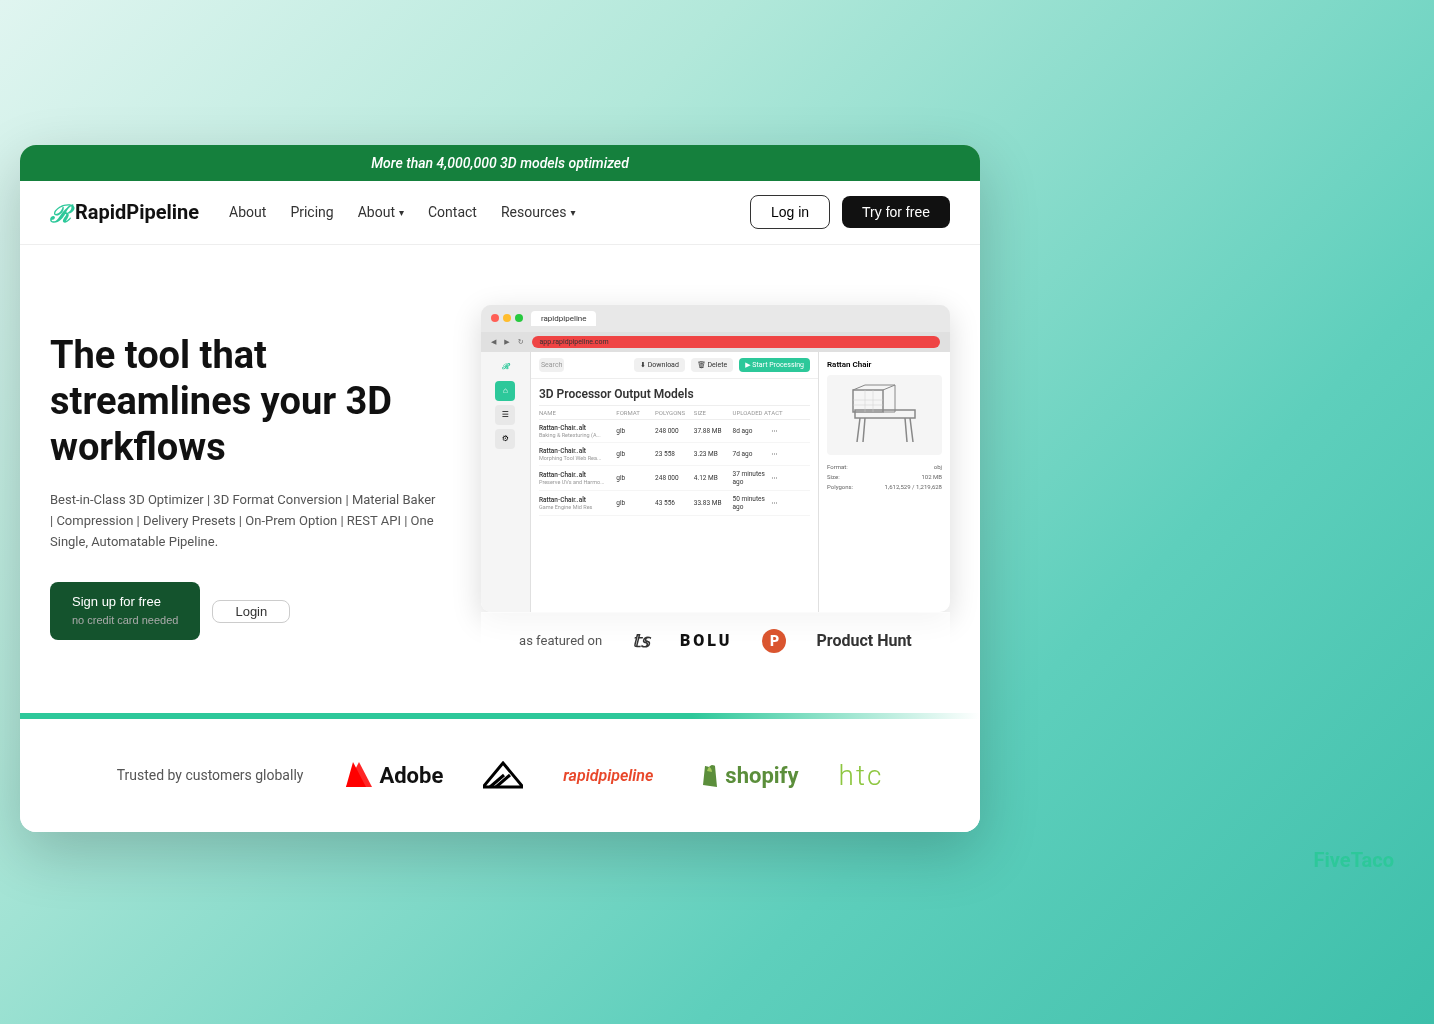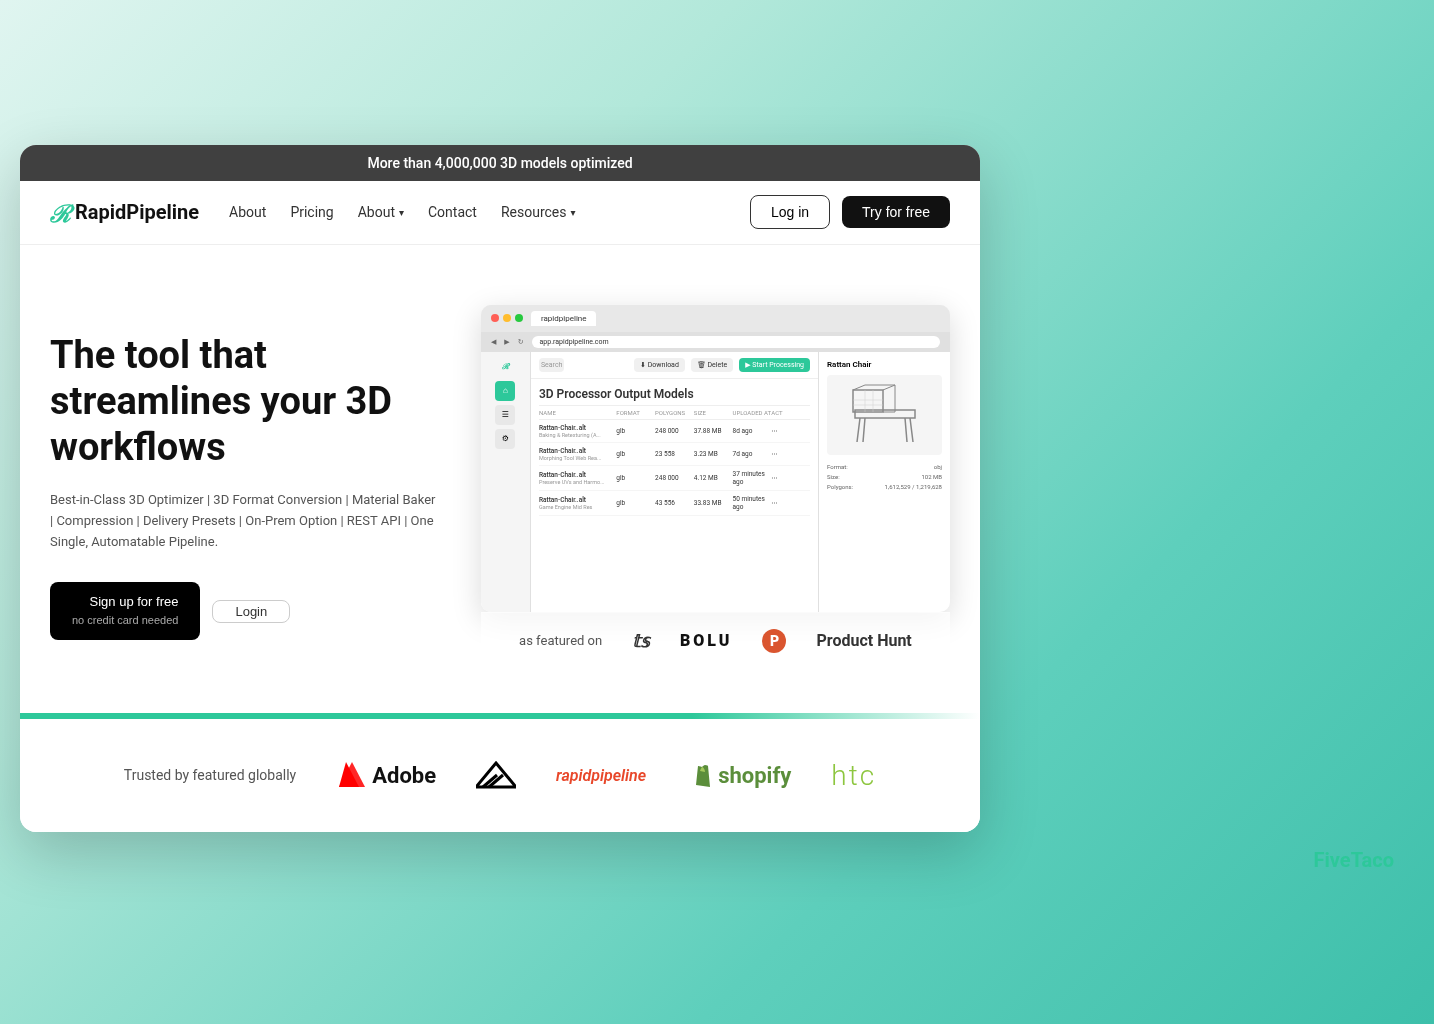--- a/index.html
+++ b/index.html
@@ -16,26 +16,27 @@
     .browser-window {
       width: 960px;
       background: #f8f9fa;
       border-radius: 16px;
       box-shadow: 0 20px 60px rgba(0,0,0,0.2);
       overflow: hidden;
     }
 
     
     .top-banner {
-      background: #404040;
+      background: #15803d;
       color: white;
       text-align: center;
       padding: 10px;
       font-size: 14px;
       font-weight: 500;
+      font-style: italic;
     }
 
     
     .navbar {
       background: white;
       display: flex;
       align-items: center;
       padding: 0 30px;
       height: 64px;
       border-bottom: 1px solid #eee;
@@ -136,29 +137,29 @@
       line-height: 1.6;
       margin-bottom: 30px;
       max-width: 420px;
     }
     .hero-buttons {
       display: flex;
       gap: 12px;
       align-items: center;
     }
     .btn-signup {
-      background: #000000;
+      background: #14532d;
       color: white;
       border: none;
       border-radius: 8px;
       padding: 12px 22px;
       font-size: 13px;
       cursor: pointer;
       line-height: 1.3;
-      text-align: right;
+      text-align: left;
     }
     .btn-signup-sub {
       font-size: 11px;
       color: #aaa;
       margin-top: 2px;
     }
     .btn-login2 {
       background: white;
       color: #333;
       border: 1.5px solid #ccc;
@@ -206,21 +207,21 @@
     .app-urlbar {
       background: #e0e0e0;
       padding: 4px 10px;
       font-size: 7px;
       color: #666;
       display: flex;
       align-items: center;
       gap: 8px;
     }
     .app-url-input {
-      background: #ffffff;
+      background: #ef4444;
       border-radius: 10px;
       padding: 2px 8px;
       font-size: 7px;
       color: #333;
       flex: 1;
     }
     .app-body {
       background: white;
       display: flex;
       min-height: 260px;
@@ -580,21 +581,21 @@
           <span class="featured-label">as featured on</span>
           <span class="featured-logo ts" style="font-weight:900;font-size:18px;">𝕥𝕤</span>
           <span class="featured-logo bolu" style="letter-spacing:3px;font-size:16px;">BOLU</span>
           <span class="featured-logo ph" style="width:24px;height:24px;background:#da552f;border-radius:50%;color:white;display:inline-flex;align-items:center;justify-content:center;font-size:14px;font-weight:900;">P</span>
           <span class="featured-logo" style="color:#333;font-size:16px;">Product Hunt</span>
         </div>
       </div>
     </div>
 
     <div class="trusted-section">
-      <span class="trusted-label">Trusted by featured globally</span>
+      <span class="trusted-label">Trusted by customers globally</span>
 
       <div class="brand-logo brand-adobe">
         <svg width="32" height="32" viewBox="0 0 32 32">
           <polygon points="16,3 29,28 3,28" fill="#ff0000" opacity="0.85"></polygon>
           <polygon points="10,3 23,28 3,28" fill="#ff0000"></polygon>
         </svg>
         <span style="font-size:22px;font-weight:700;color:#111;">Adobe</span>
       </div>
 
       <div class="brand-logo brand-adidas">

